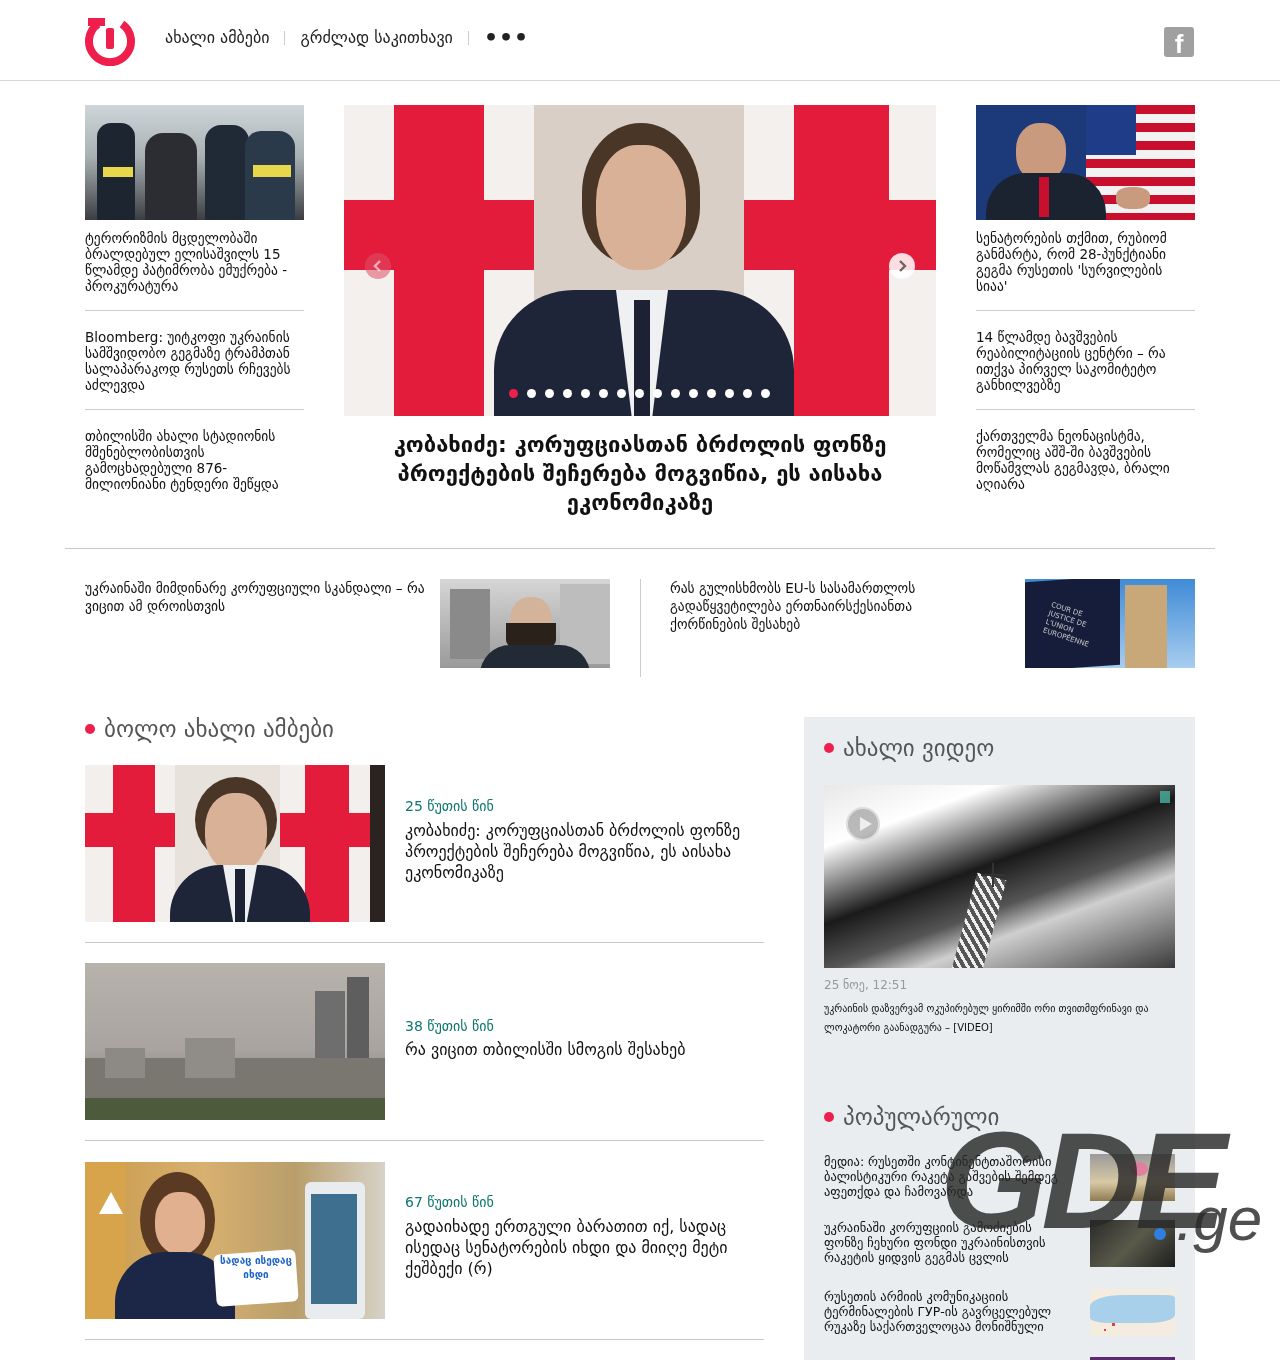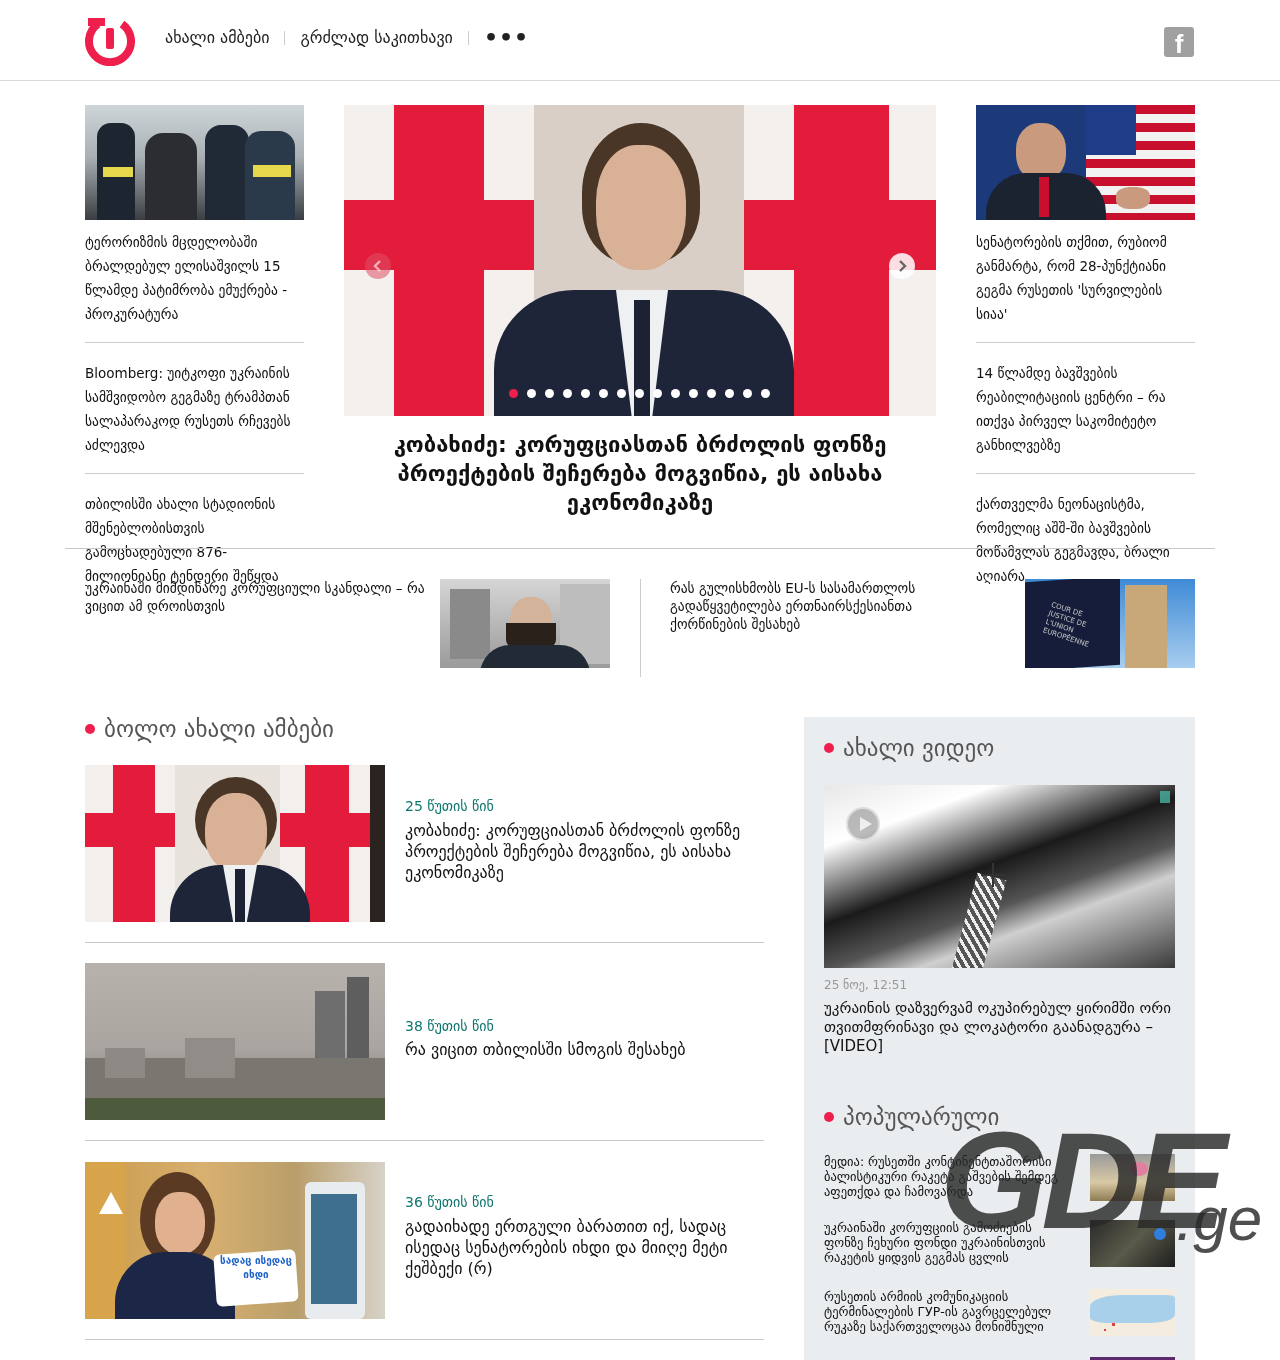--- a/index.html
+++ b/index.html
@@ -19,21 +19,21 @@
   .search .icon { position: absolute; right: 3px; top: 6px; width: 18px; height: 18px; }
   .fb { position: absolute; left: 1164px; top: 27px; width: 30px; height: 30px; background: #a0a0a0; border-radius: 3px; color: #fff; font-weight: bold; font-size: 26px; text-align: center; line-height: 34px; overflow: hidden; font-family: "Liberation Sans", sans-serif; }
 
   
   .side-col { position: absolute; top: 105px; width: 219px; }
   .side-col.left { left: 85px; }
   .side-col.right { left: 976px; }
   .thumb { width: 219px; height: 115px; position: relative; overflow: hidden; }
   .side-item { border-bottom: 1px solid #ccc; padding-bottom: 16px; margin-bottom: 18px; }
   .side-item:last-child { border-bottom: none; }
-  .side-title { font-size: 13.5px; line-height: 24px; color: #111; margin-top: 10px; }
+  .side-title { font-size: 13.5px; line-height: 16px; color: #111; margin-top: 10px; }
   .side-item.no-thumb .side-title { margin-top: 0; }
 
   .slider { position: absolute; left: 344px; top: 105px; width: 592px; height: 311px; overflow: hidden; }
   .slide-img { width: 100%; height: 100%; position: relative; background: #e8e2dc; }
   .arrow { position: absolute; top: 148px; width: 26px; height: 26px; border-radius: 50%; display: flex; align-items: center; justify-content: center; }
   .arrow.prev { left: 21px; background: rgba(220,80,100,0.55); color: rgba(255,255,255,0.6); }
   .arrow.next { right: 21px; background: rgba(255,255,255,0.85); color: #666; }
   .arrow svg { width: 12px; height: 12px; }
   .dots { position: absolute; left: 165px; top: 284px; display: flex; }
   .dot { width: 9px; height: 9px; border-radius: 50%; background: #fff; margin-right: 9px; }
@@ -62,21 +62,21 @@
   .news-item .time { position: absolute; left: 320px; font-size: 14px; color: #0f766e; }
   .news-item .title { position: absolute; left: 320px; width: 360px; font-size: 16px; line-height: 21px; color: #111; }
 
   
   .sidebar { position: absolute; left: 804px; top: 717px; width: 391px; height: 650px; background: #e9edef; }
   .video-head { left: 20px; top: 18px; }
   .video-thumb { position: absolute; left: 20px; top: 68px; width: 351px; height: 183px; overflow: hidden; background: #111; }
   .play { position: absolute; left: 22px; top: 22px; width: 34px; height: 34px; border-radius: 50%; border: 2px solid #ddd; background: rgba(120,120,120,0.5); }
   .play::after { content: ""; position: absolute; left: 12px; top: 8px; border-left: 12px solid #eee; border-top: 7px solid transparent; border-bottom: 7px solid transparent; }
   .video-time { position: absolute; left: 20px; top: 261px; font-size: 12px; color: #999; }
-  .video-title { position: absolute; left: 20px; top: 282px; width: 355px; font-size: 15px; line-height: 19px; color: #111; }
+  .video-title { position: absolute; left: 20px; top: 282px; width: 355px; font-size: 10px; line-height: 19px; color: #111; }
   .popular-head { left: 20px; top: 387px; }
   .pop-item { position: absolute; left: 20px; width: 351px; height: 60px; }
   .pop-item .title { position: absolute; left: 0; top: 0; width: 250px; font-size: 12.5px; line-height: 15px; color: #111; }
   .pop-item .img { position: absolute; left: 266px; top: 0; width: 85px; height: 47px; overflow: hidden; }
 
   
   .watermark { position: absolute; left: 940px; top: 1115px; width: 300px; height: 170px; pointer-events: none; font-style: italic; }
   .wm-big { position: absolute; left: 0; top: 0; font-family: "Liberation Sans", sans-serif; font-weight: bold; font-size: 138px; line-height: 130px; color: rgba(40,40,40,0.82); letter-spacing: -6px; }
   .wm-ge { position: absolute; left: 236px; top: 68px; font-family: "Liberation Sans", sans-serif; font-size: 62px; color: rgba(40,40,40,0.82); }
   .wm-sub { position: absolute; left: 0; top: 142px; font-family: "Liberation Sans", sans-serif; font-size: 23px; color: rgba(90,90,90,0.8); white-space: nowrap; letter-spacing: -0.3px; }
@@ -251,21 +251,21 @@
     <div style="position:absolute;left:0;top:0;width:40px;height:157px;background:#d7a34b;"></div>
     <div style="position:absolute;left:14px;top:30px;width:24px;height:22px;background:#fff;clip-path:polygon(50% 0,100% 100%,0 100%);"></div>
     <div style="position:absolute;left:55px;top:10px;width:75px;height:95px;background:#5a3a22;border-radius:50%;"></div>
     <div style="position:absolute;left:70px;top:30px;width:50px;height:62px;background:#e0b08f;border-radius:45%;"></div>
     <div style="position:absolute;left:30px;top:90px;width:120px;height:67px;background:#1c2748;border-radius:50px 50px 0 0;"></div>
     <div style="position:absolute;left:130px;top:90px;width:82px;height:52px;background:#ffffff;border-radius:6px;transform:rotate(-4deg);"></div>
     <div style="position:absolute;left:135px;top:92px;width:72px;height:48px;color:#1e63c8;font-size:10px;line-height:14px;font-weight:bold;text-align:center;font-family:'DejaVu Sans',sans-serif;">სადაც ისედაც იხდი</div>
     <div style="position:absolute;left:220px;top:20px;width:60px;height:137px;background:#e8ecef;border-radius:6px;"></div>
     <div style="position:absolute;left:226px;top:32px;width:46px;height:110px;background:#3f6f8e;"></div>
   </div>
-  <div class="time" style="top:32px;">36 წუთის წინ</div>
+  <div class="time" style="top:32px;">67 წუთის წინ</div>
   <div class="title" style="top:54px;">გადაიხადე ერთგული ბარათით იქ, სადაც ისედაც სენატორების იხდი და მიიღე მეტი ქეშბექი (რ)</div>
 </div>
 
 <aside class="sidebar">
   <div class="section-head video-head">
     <span class="bullet"></span>
     <span>ახალი ვიდეო</span>
   </div>
   <div class="video-thumb" style="background:linear-gradient(160deg,#e8e8e8 0%,#ffffff 20%,#1a1a1a 45%,#555 60%,#cfcfcf 70%,#3a3a3a 100%);">
     <div style="position:absolute;left:140px;top:90px;width:30px;height:100px;background:repeating-linear-gradient(45deg,#eee 0 3px,#555 3px 7px);transform:rotate(15deg);"></div>

